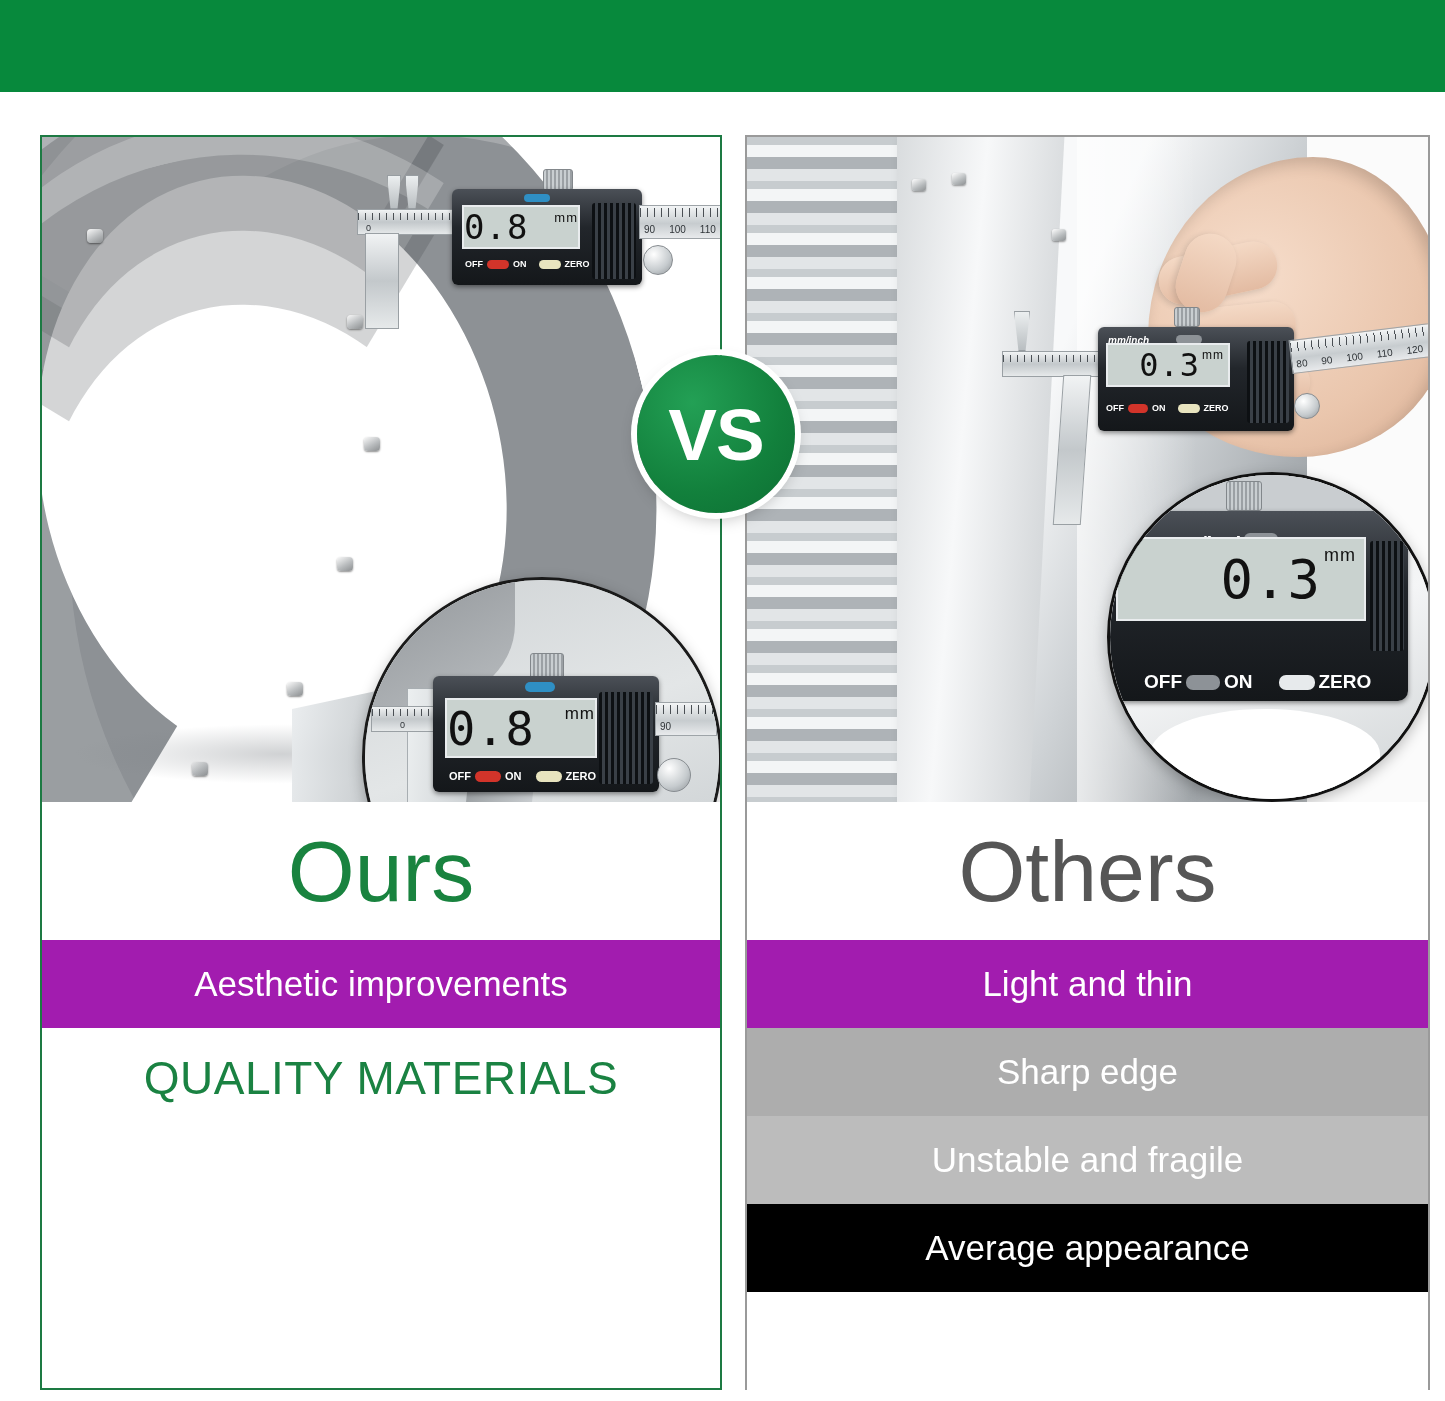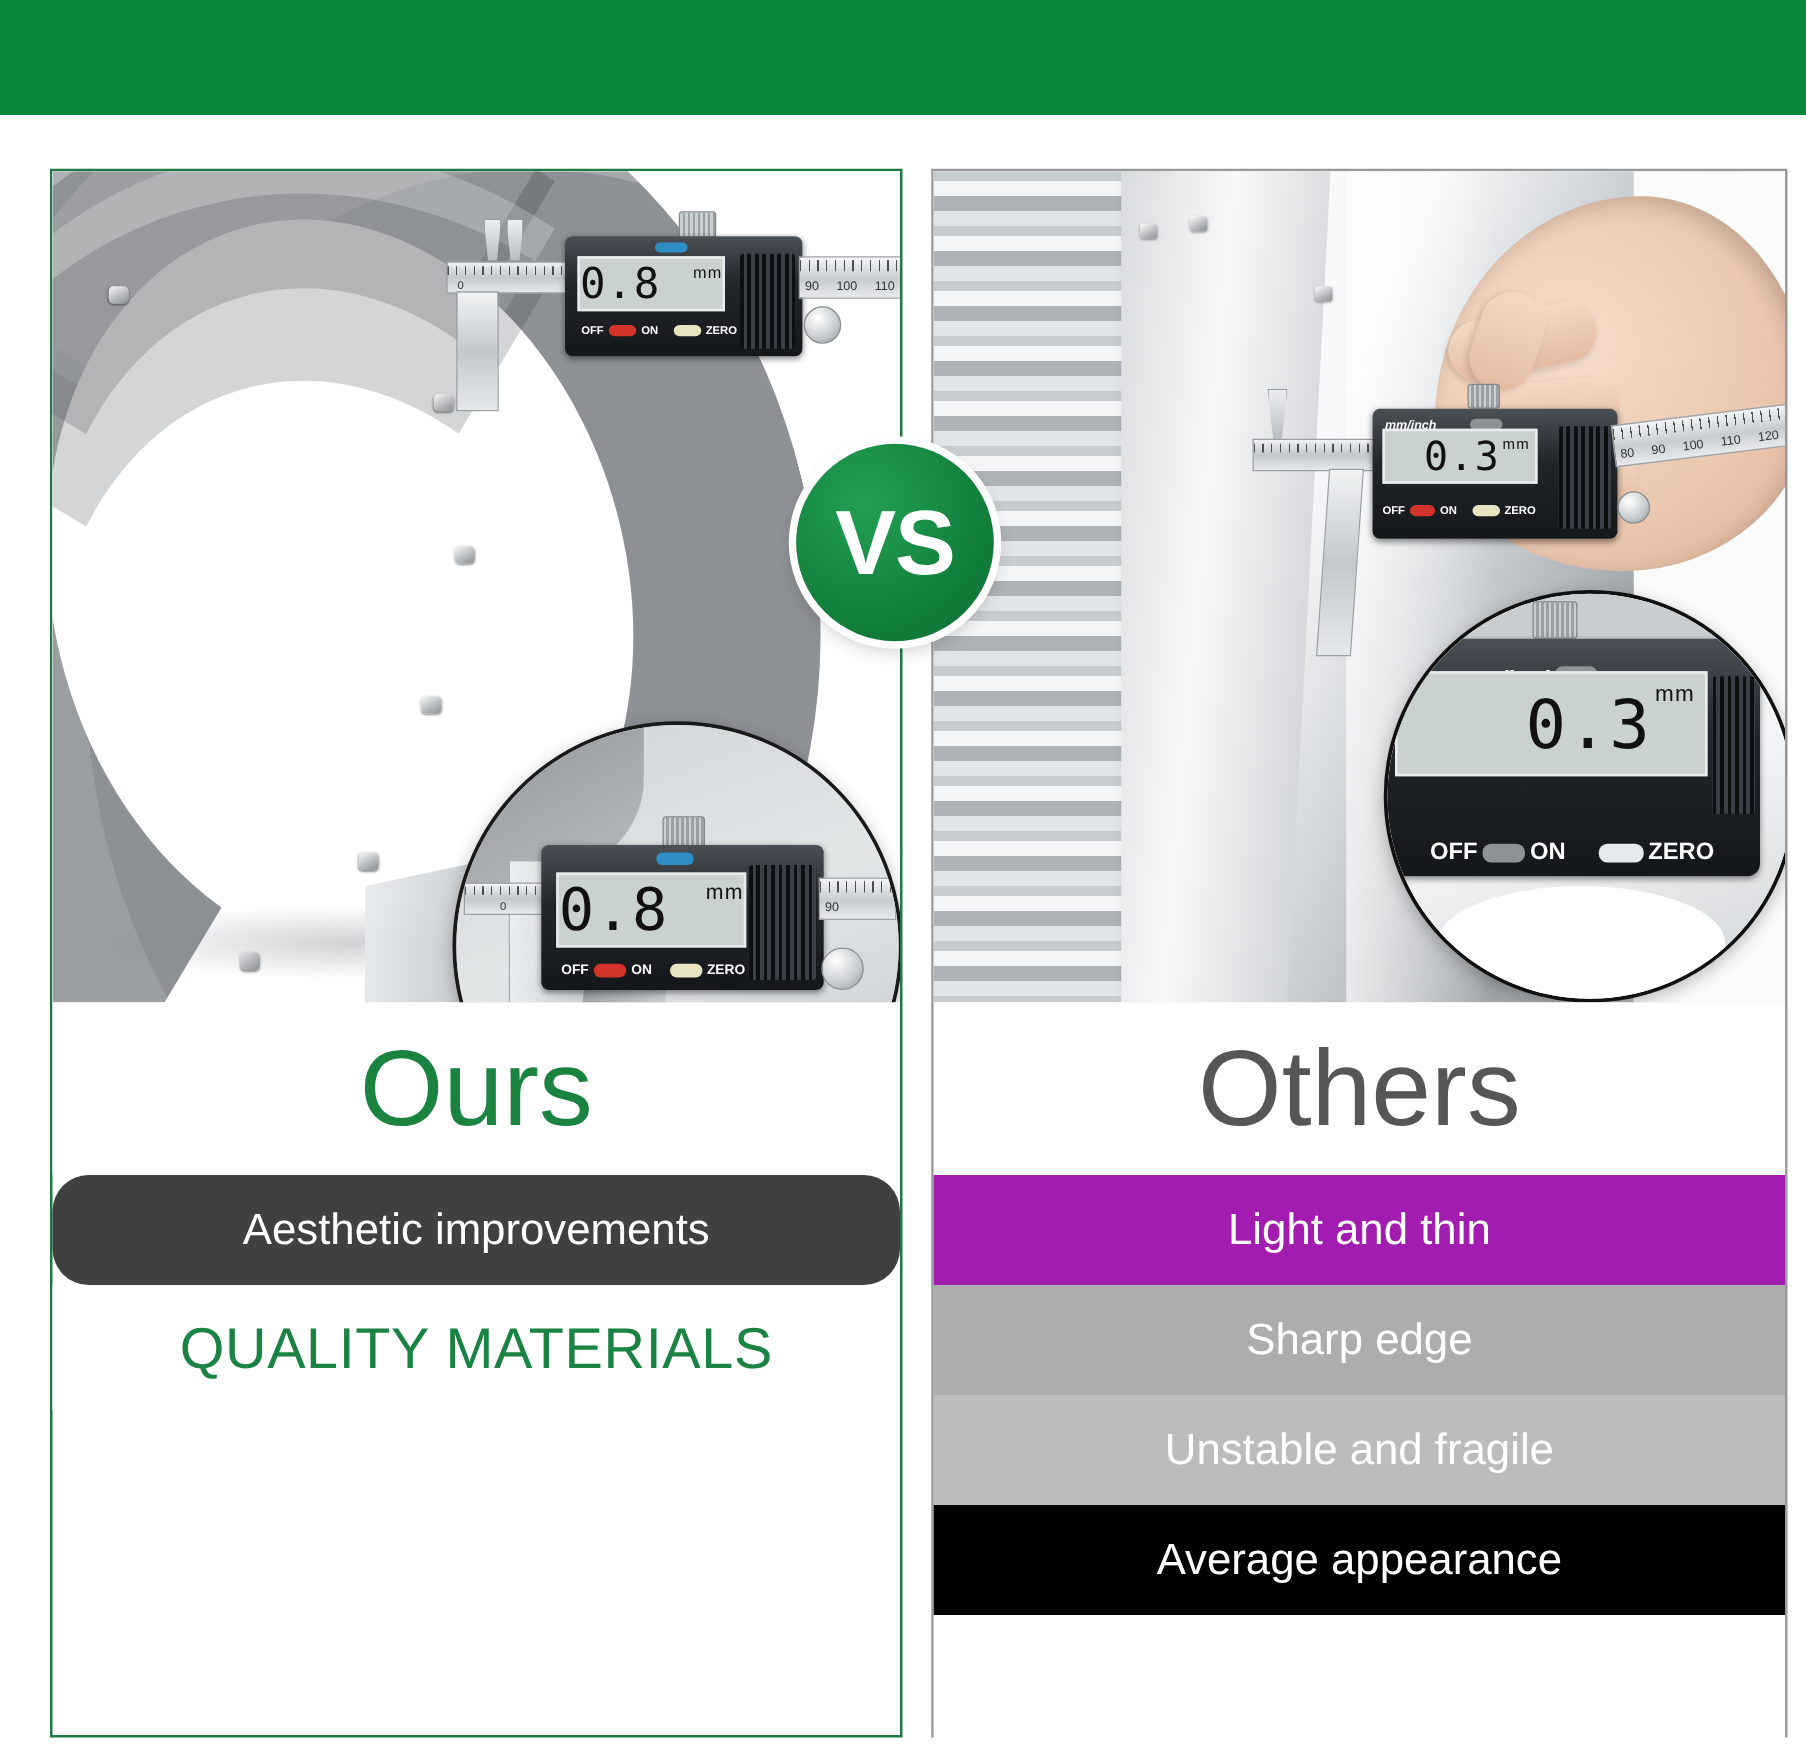--- a/index.html
+++ b/index.html
@@ -307,21 +307,21 @@
         </div>
         <div class="cal-roller" style="left:292px;top:178px;width:34px;height:34px;"></div>
       </div>
     </div>
 
     <div class="title-zone">
       <div class="t t-ours">Ours</div>
     </div>
 
     <div class="bars">
-      <div class="bar" style="background:#404040;border-radius:29px;">
+      <div class="bar" style="background:#a21caf;">
         <span>Aesthetic improvements</span>
       </div>
     </div>
 
     <div class="footer">
       <div class="ft">QUALITY MATERIALS</div>
     </div>
   </div>
 
   <div class="panel panel-right">

